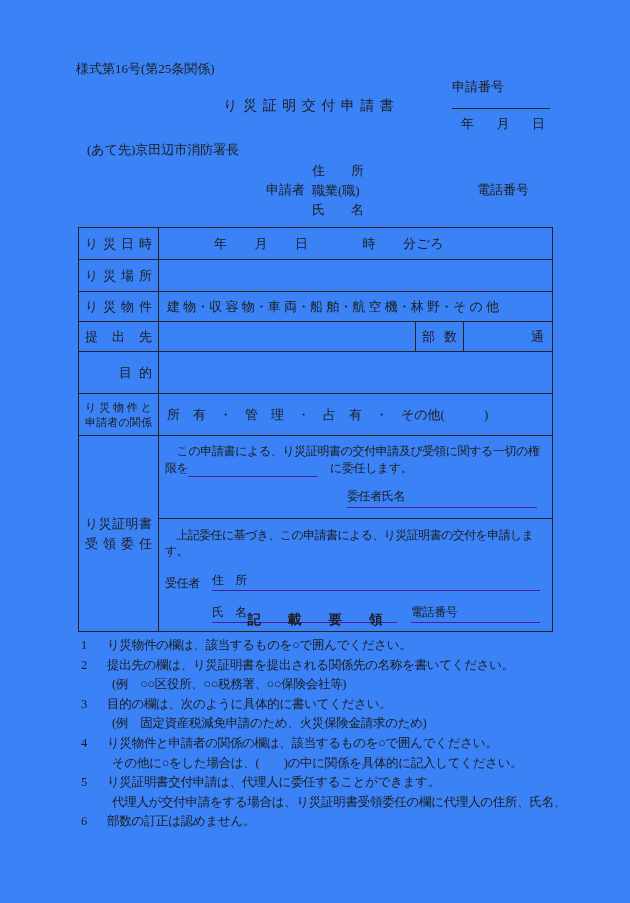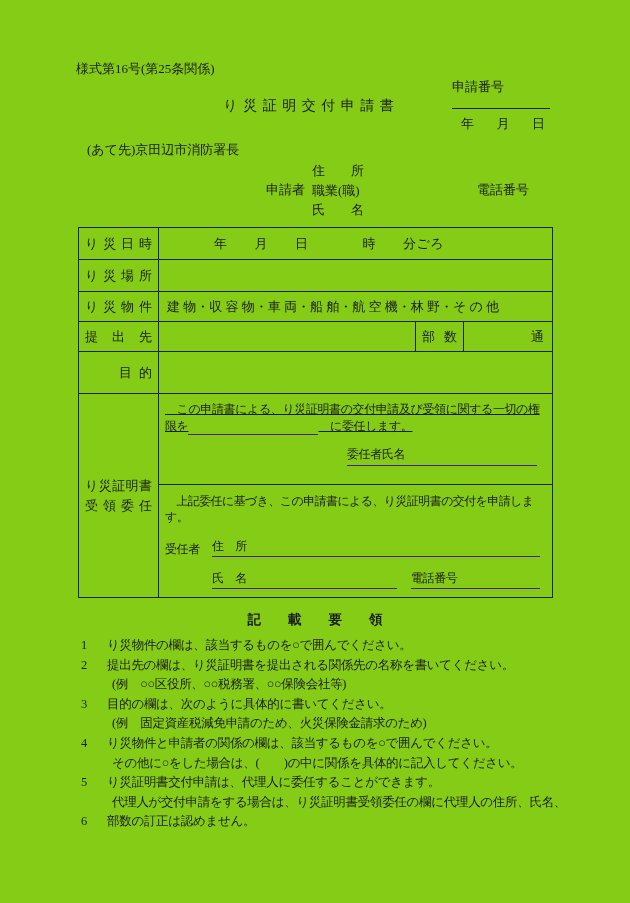--- a/index.html
+++ b/index.html
@@ -1,19 +1,19 @@
 <!DOCTYPE html>
 <html><head>
 <meta charset="utf-8">
 <style>
   html,body{margin:0;padding:0;background:#e8e8e8;}
   .page{
     position:relative;
     width:630px;height:903px;
-    background:#84cc16;
+    background:#3b82f6;
     font-family:"Liberation Serif","DejaVu Serif",serif;
     color:#1c1c1c;
     overflow:hidden;
   }
   .abs{position:absolute;}
   .form-code{left:76px;top:60px;font-size:13px;}
   .app-number{left:452px;top:78px;width:98px;border-bottom:1px solid #222;padding-bottom:12px;font-size:13px;}
   .doc-title{left:79px;top:97px;width:460px;text-align:center;font-size:14px;letter-spacing:1px;}
   .date-line{left:461px;top:115px;width:84px;display:flex;justify-content:space-between;font-size:13px;}
   .addressee{left:87px;top:141px;font-size:13px;}
@@ -42,22 +42,22 @@
   tr.r3 td{height:27px;}
   tr.r4 td{height:27px;}
   tr.r5 td{height:39px;padding-left:40px;}
   tr.r6 td{height:39px;}
   td.datetime-val{padding-left:55px;letter-spacing:0.5px;}
   td.copies-lbl{padding:0 6px;}
   td.copies-val{text-align:right;padding-right:8px;}
   .rel-lbl{font-size:11px;line-height:15px;}
   .committee-lbl{line-height:20px;}
   td.committee-cell{padding:0;vertical-align:top;}
-  .grant{border-bottom:1px solid #222;height:67px;padding:7px 6px 16px 6px;
-         font-size:12px;letter-spacing:-0.4px;line-height:17px;text-decoration:underline;}
+  .grant{border-bottom:1px solid #222;height:67px;padding:7px 6px 8px 6px;
+         font-size:12px;letter-spacing:-0.4px;line-height:17px;}
   .accept{height:104px;padding:8px 12px 0 6px;font-size:12px;letter-spacing:-0.4px;line-height:16px;}
   .u{border-bottom:1px solid #4c1d95;display:inline-block;}
   .grant-line2 .u{width:130px;height:13px;vertical-align:bottom;}
   .delegator-line{margin-top:11px;}
   .delegator-line .u{margin-left:182px;width:190px;padding-bottom:2px;}
   .agent-line{display:flex;margin-top:13px;align-items:flex-end;}
   .agent-line .u{padding-bottom:2px;}
   .agent-label{width:47px;flex:none;}
   .fill{flex:1;}
   .w185{width:185px;flex:none;}
@@ -145,20 +145,27 @@
       <td class="copies-val">通</td>
     </tr>
 
     <tr class="r5">
       <td class="lbl">
             <div class="jlabel">目的</div>
           </td>
       <td class="val" colspan="3"></td>
     </tr>
 
+    <tr class="r6">
+      <td class="lbl">
+        <div class="rel-lbl jlabel">り災物件と</div>
+        <div class="rel-lbl jlabel">申請者の関係</div>
+      </td>
+      <td class="val" colspan="3">所　有　・　管　理　・　占　有　・　その他(　　　)</td>
+    </tr>
 
     <tr>
       <td class="lbl">
         <div class="committee-lbl jlabel">り災証明書</div>
         <div class="committee-lbl jlabel">受領委任</div>
       </td>
       <td class="committee-cell" colspan="3">
 
         <div class="grant">
           <div>　この申請書による、り災証明書の交付申請及び受領に関する一切の権</div>

